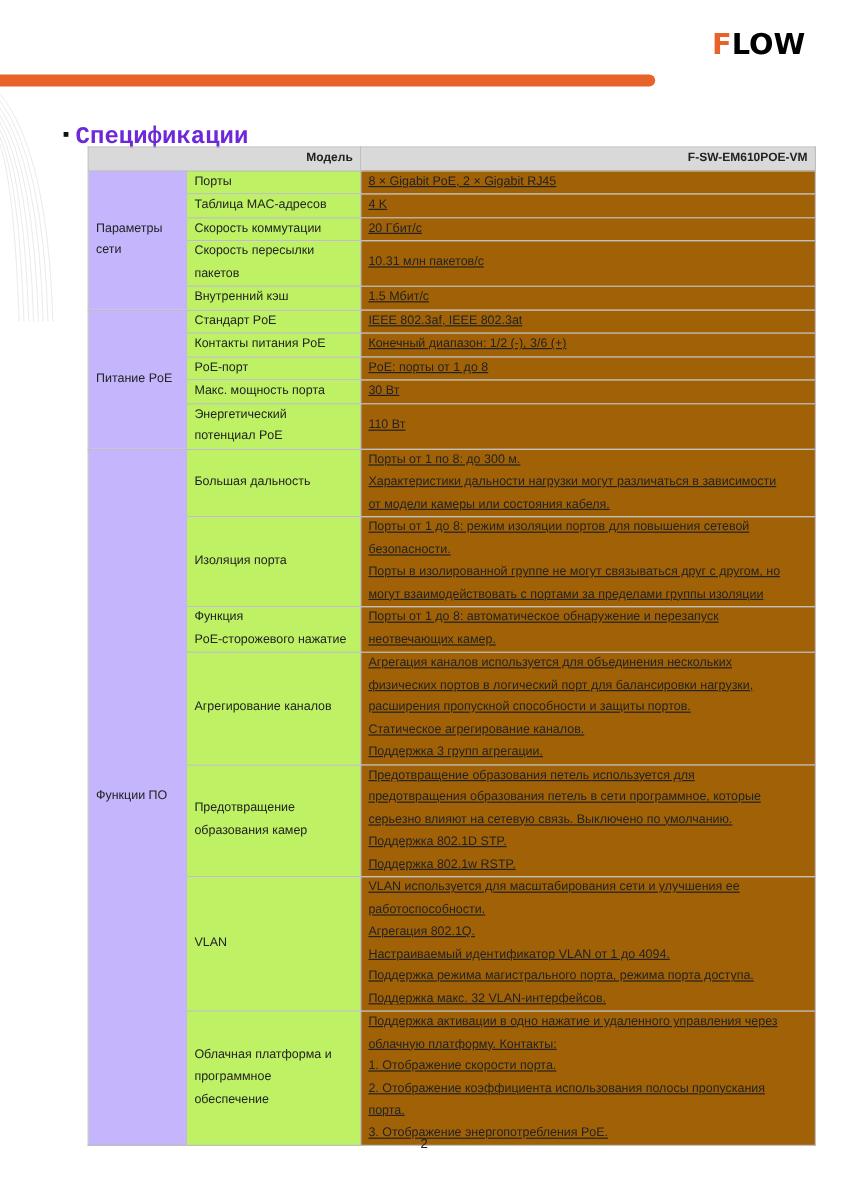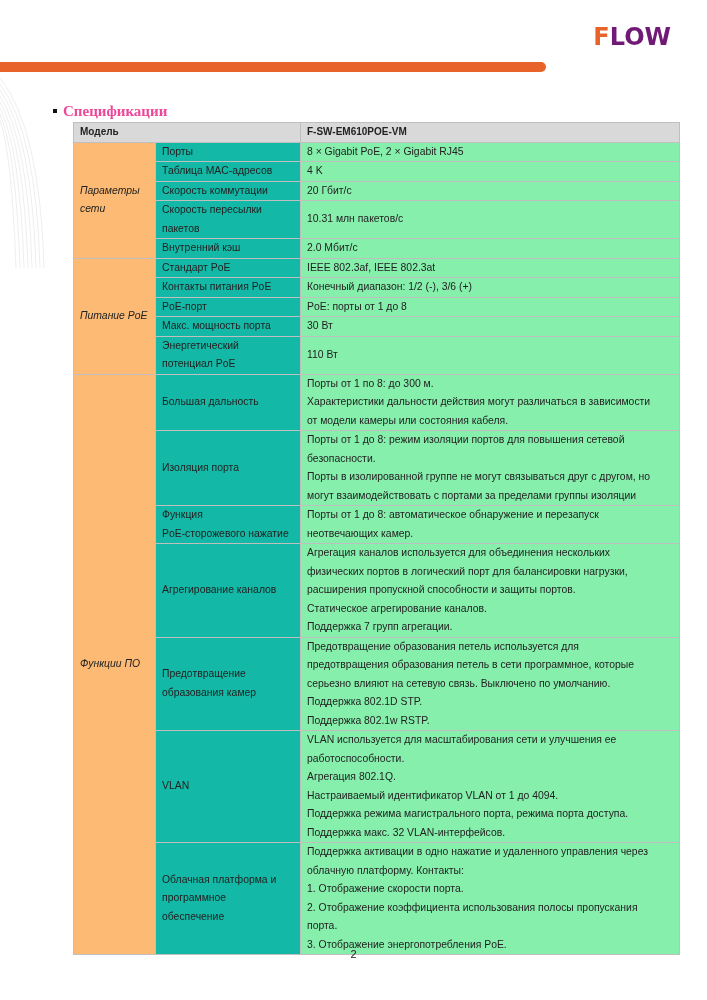--- a/index.html
+++ b/index.html
@@ -9,47 +9,47 @@
     font-family: "Liberation Sans", "DejaVu Sans", sans-serif;
     color: #222222;
   }
   .arcs { position: absolute; left: 0; top: 68px; width: 70px; height: 200px; }
   .logo {
     position: absolute; right: 36px; top: 24px;
     font-family: "DejaVu Sans", sans-serif; font-weight: bold; font-size: 24px;
     letter-spacing: 0px; line-height: 26px;
   }
   .logo .f { color: #e8632a; }
-  .logo .rest { color: #701a75; }
+  .logo .rest { color: #000000; }
   .bar {
     position: absolute; left: 0; top: 62px; width: 546px; height: 10px;
     background: #e8632a; border-radius: 0 5px 5px 0;
   }
   .heading {
     position: absolute; left: 53px; top: 103px;
-    font-size: 15px; font-weight: bold; color: #ec4899;
-    font-family: Liberation Serif, serif;
+    font-size: 20px; font-weight: bold; color: #6d28d9;
+    font-family: Liberation Mono, monospace;
   }
   .heading .bullet { display: inline-block; width: 4px; height: 4px; background: #111; margin-right: 6px; vertical-align: middle; position: relative; top: -2px; }
   table.spec {
     position: absolute; left: 73px; top: 122px; width: 606px;
     border-collapse: collapse; table-layout: fixed;
     font-size: 10.4px; line-height: 18.5px;
   }
   table.spec td, table.spec th {
     border: 1px solid #bfbfbf; padding: 0 6px; vertical-align: middle;
     text-align: left; font-weight: normal;
   }
   table.spec col.c1 { width: 82px; }
   table.spec col.c2 { width: 145px; }
   table.spec col.c3 { width: 379px; }
-  table.spec th { background: #d9d9d9; font-weight: bold; text-align: left; font-size: 10px; height: 17px; }
-  td.group { background: #fdba74; font-weight: bold; font-style: italic; }
-  td.param { background: #14b8a6; }
-  td.val { background: #86efac; }
+  table.spec th { background: #d9d9d9; font-weight: bold; text-align: right; font-size: 10px; height: 17px; }
+  td.group { background: #c4b5fd; font-weight: bold; }
+  td.param { background: #bef264; }
+  td.val { background: #a16207; text-decoration: underline; }
   td.val .line, td.param .line { display: block; }
   .pagenum { position: absolute; left: 0; width: 707px; top: 948px; text-align: center; font-size: 11px; color: #222; }
 </style>
 </head>
 <body>
 
 <svg class="arcs" viewBox="0 0 70 200" preserveAspectRatio="none">
   <g fill="none" stroke="#e2e2e2" stroke-width="0.6">
     <path d="M0 10 Q40 60 44 200"></path>
     <path d="M0 16 Q36 64 40 200"></path>
@@ -117,21 +117,21 @@
         </td>
         <td class="val">
           <span class="line">10.31 млн пакетов/с</span>
         </td>
       </tr>
       <tr>
         <td class="param">
           <span class="line">Внутренний кэш</span>
         </td>
         <td class="val">
-          <span class="line">2.0 Мбит/с</span>
+          <span class="line">1.5 Мбит/с</span>
         </td>
       </tr>
       <tr>
         <td class="group" rowspan="5">Питание PoE</td>
         <td class="param">
           <span class="line">Стандарт PoE</span>
         </td>
         <td class="val">
           <span class="line">IEEE 802.3af, IEEE 802.3at</span>
         </td>
@@ -169,21 +169,21 @@
           <span class="line">110 Вт</span>
         </td>
       </tr>
       <tr>
         <td class="group" rowspan="7">Функции ПО</td>
         <td class="param">
           <span class="line">Большая дальность</span>
         </td>
         <td class="val">
           <span class="line">Порты от 1 по 8: до 300 м.</span>
-          <span class="line">Характеристики дальности действия могут различаться в зависимости</span>
+          <span class="line">Характеристики дальности нагрузки могут различаться в зависимости</span>
           <span class="line">от модели камеры или состояния кабеля.</span>
         </td>
       </tr>
       <tr>
         <td class="param">
           <span class="line">Изоляция порта</span>
         </td>
         <td class="val">
           <span class="line">Порты от 1 до 8: режим изоляции портов для повышения сетевой</span>
           <span class="line">безопасности.</span>
@@ -203,21 +203,21 @@
       </tr>
       <tr>
         <td class="param">
           <span class="line">Агрегирование каналов</span>
         </td>
         <td class="val">
           <span class="line">Агрегация каналов используется для объединения нескольких</span>
           <span class="line">физических портов в логический порт для балансировки нагрузки,</span>
           <span class="line">расширения пропускной способности и защиты портов.</span>
           <span class="line">Статическое агрегирование каналов.</span>
-          <span class="line">Поддержка 7 групп агрегации.</span>
+          <span class="line">Поддержка 3 групп агрегации.</span>
         </td>
       </tr>
       <tr>
         <td class="param">
           <span class="line">Предотвращение</span>
           <span class="line">образования камер</span>
         </td>
         <td class="val">
           <span class="line">Предотвращение образования петель используется для</span>
           <span class="line">предотвращения образования петель в сети программное, которые</span>

